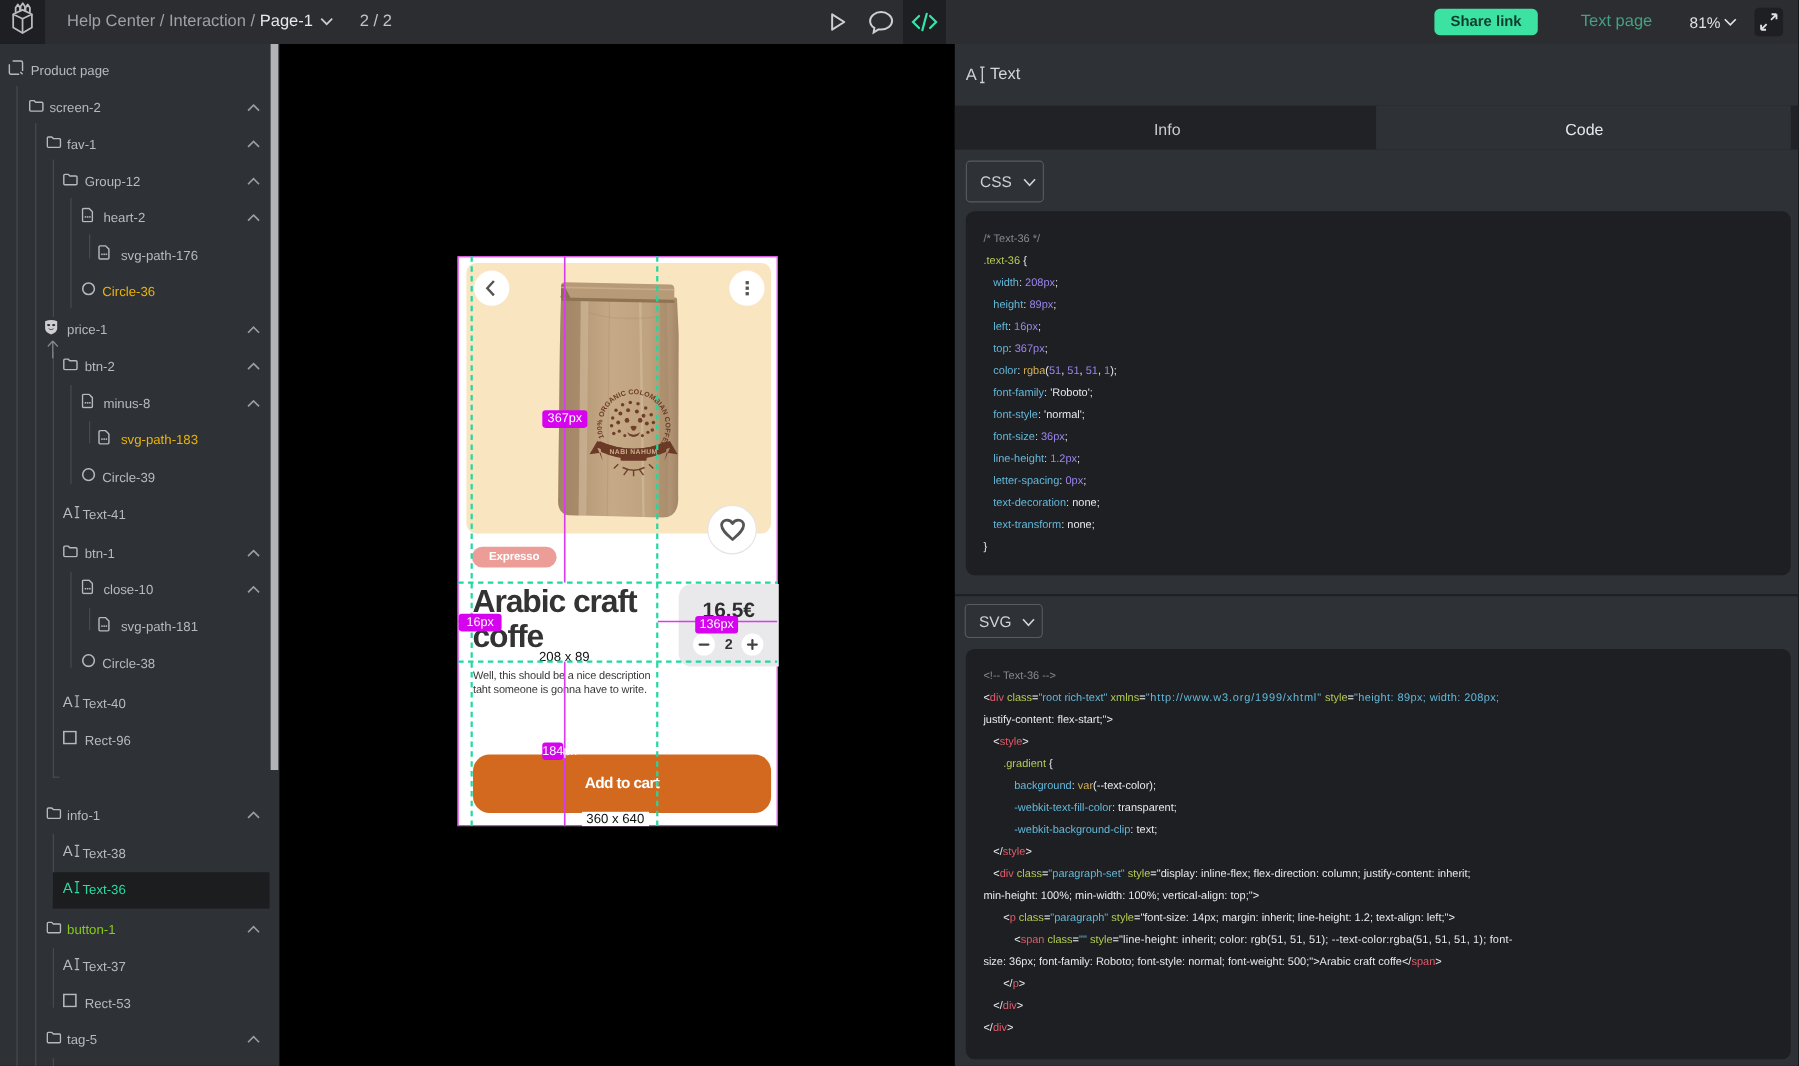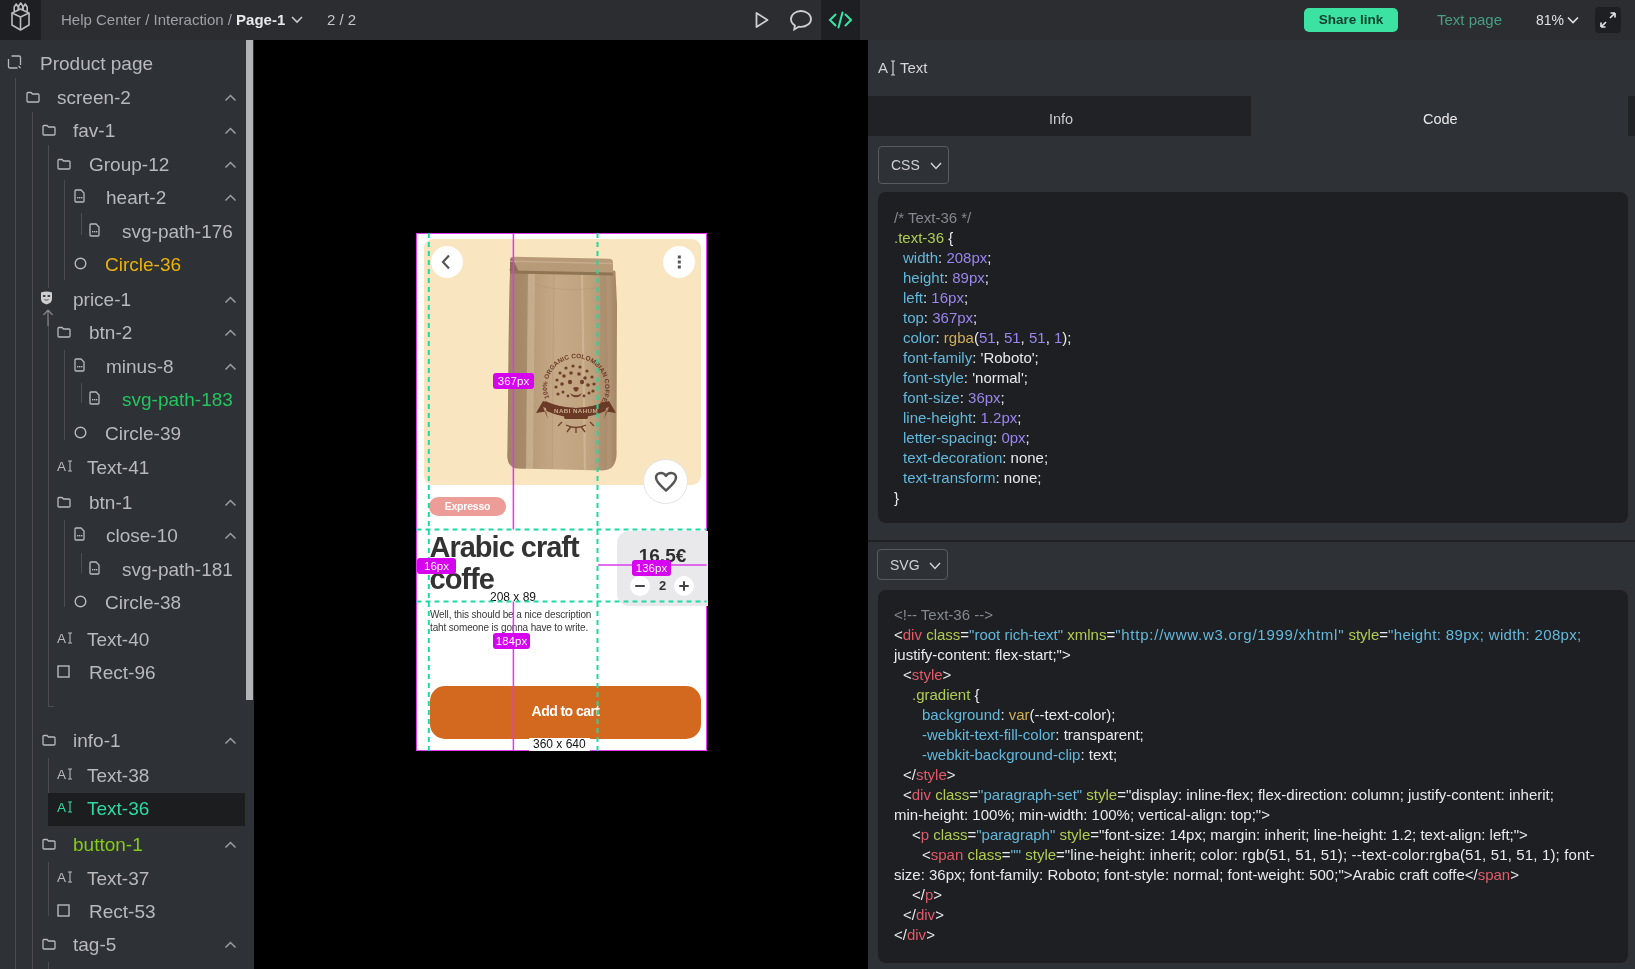--- a/index.html
+++ b/index.html
@@ -4,46 +4,46 @@
 <style>
   * { margin:0; padding:0; box-sizing:border-box; }
   html,body { width:1635px; height:969px; background:#000; overflow:hidden;
     font-family:"Liberation Sans", sans-serif; }
   .abs { position:absolute; }
   
   #topbar { position:absolute; left:0; top:0; width:1635px; height:40px; background:#2b2d31; }
   #logo { position:absolute; left:0; top:0; width:41px; height:40px; background:#1d1f22; }
   .tb-txt { position:absolute; top:0; height:40px; line-height:40px; font-size:15px; color:#9ea1a6; white-space:nowrap; }
   #crumb { left:61px; }
-  #crumb b { color:#e6e8ea; font-weight:bold; }
+  #crumb b { color:#e6e8ea; font-weight:normal; }
   #pages { left:327px; color:#c3c5c9; }
   #codetile { position:absolute; left:821px; top:0; width:39px; height:40px; background:#1d1f22; }
   #sharebtn { position:absolute; left:1304px; top:8px; width:94px; height:24px; background:#3ce2a2;
       border-radius:5px; color:#0e3d2e; font-size:13.5px; font-weight:bold; text-align:center; line-height:24px; }
   #editpage { position:absolute; left:1437px; top:0; height:40px; line-height:40px; font-size:15px; color:#46a081; }
   #zoomlbl { position:absolute; left:1536px; top:0; height:40px; line-height:40px; font-size:14px; color:#dfe1e4; }
   #expandtile { position:absolute; left:1595px; top:7px; width:26px; height:26px; background:#1d1f22; border-radius:4px; }
   
   #leftpanel { position:absolute; left:0; top:40px; width:254px; height:929px; background:#2e3136; overflow:hidden; }
   .guide { position:absolute; width:1px; background:#4b4d52; }
   .row { position:absolute; left:0; width:254px; height:33px; }
-  .rowlbl { position:absolute; top:50%; transform:translateY(-50%); font-size:19px; color:#b7b9bd; white-space:nowrap;margin-left:12px; }
+  .rowlbl { position:absolute; top:50%; transform:translateY(-50%); font-size:12px; color:#b7b9bd; white-space:nowrap; }
   .ricon { position:absolute; top:50%; transform:translateY(-50%); }
   .caret { position:absolute; left:224px; top:50%; transform:translateY(-50%); }
   #lscroll { position:absolute; left:246px; top:0px; width:7px; height:660px; background:#b1b3b7; }
   
   #rightpanel { position:absolute; left:868px; top:40px; width:767px; height:929px; background:#2e3136; }
   #rp-head { position:absolute; left:0; top:0; width:767px; height:56px; }
   #rp-tabs { position:absolute; left:0; top:56px; width:767px; height:40px; background:#202226; }
   #tab-code { position:absolute; left:383px; top:0; width:377px; height:40px; background:#2e3136; }
   .tablbl { position:absolute; top:3px; height:40px; line-height:40px; font-size:14.5px; color:#c9cbcf; }
   .dd { position:absolute; width:71px; height:38px; border:1px solid #595b60; border-radius:4px; color:#cfd1d5; font-size:14px; }
   .dd span { position:absolute; left:12px; top:50%; transform:translateY(-50%); }
   .codeblock { position:absolute; left:10px; width:750px; background:#1d1f23; border-radius:8px; overflow:hidden; }
-  .cl { position:absolute; left:16px; height:20px; line-height:20px; font-size:15px; white-space:nowrap; color:#e8eaed; }
+  .cl { position:absolute; left:16px; height:20px; line-height:20px; font-size:10px; white-space:nowrap; color:#e8eaed; }
   .c-com { color:#85888e; }
   .c-sel { color:#b2cc51; }
   .c-prop { color:#64b8da; }
   .c-val { color:#9c85ec; }
   .c-fn { color:#d3ae54; }
   .c-tag { color:#e15b69; }
   .c-str { color:#64b8da; }
   #separator { position:absolute; left:0; top:500px; width:767px; height:2px; background:#1e2024; }
   
   #mock { position:absolute; left:416px; top:233px; width:291px; height:518px; background:#fff;
@@ -241,21 +241,21 @@
     </div>
     <div class="row" style="top: 343.5px;">
       <span class="ricon" style="left:89px"><svg width="11" height="14" viewBox="0 0 11 14">
           <path d="M1 2 Q1 1 2 1 L7 1 L10 4 L10 12 Q10 13 9 13 L2 13 Q1 13 1 12 Z" fill="none" stroke="#b7b9bd" stroke-width="1.3"></path>
           <g fill="#b7b9bd">
             <rect x="3" y="8" width="1.4" height="1.4"></rect>
             <rect x="5" y="8" width="1.4" height="1.4"></rect>
             <rect x="7" y="8" width="1.4" height="1.4"></rect>
           </g>
         </svg></span>
-      <span class="rowlbl" style="left:110px;color:#22c55e">svg-path-183</span>
+      <span class="rowlbl" style="left:110px;color:#eab308">svg-path-183</span>
     </div>
     <div class="row" style="top: 377.5px;">
       <span class="ricon" style="left:74px"><svg width="13" height="13" viewBox="0 0 13 13">
           <circle cx="6.5" cy="6.5" r="5.3" fill="none" stroke="#b7b9bd" stroke-width="1.4"></circle>
         </svg></span>
       <span class="rowlbl" style="left:93px;color:#b7b9bd">Circle-39</span>
     </div>
     <div class="row" style="top: 411.5px;">
       <span class="ricon" style="left:57px"><svg width="17" height="14" viewBox="0 0 17 14">
           <text x="0" y="12" font-size="13.5" fill="#b7b9bd" font-family="Liberation Sans">A</text>
@@ -514,21 +514,21 @@
   <g stroke="#d93bee" stroke-width="1.5" fill="none">
     <line x1="259.4" y1="193" x2="259.4" y2="489.6"></line>
     <line x1="259.4" y1="561.4" x2="259.4" y2="711"></line>
     <line x1="162.5" y1="525" x2="175" y2="525"></line>
     <line x1="344" y1="525" x2="452.5" y2="525"></line>
   </g>
 </svg>
 <div class="mlabel" style="left:493px;top:373px;width:41px">367px</div>
 <div class="mlabel" style="left:417px;top:558px;width:39px">16px</div>
 <div class="mlabel" style="left:632px;top:560px;width:39px">136px</div>
-<div class="mlabel" style="left:493px;top:633px;width:37px">184px</div>
+<div class="mlabel" style="left:493px;top:675px;width:19px">184px</div>
 
 <div id="rightpanel">
   <div id="rp-head">
     <svg class="abs" style="left:10px;top:18px" width="22" height="20" viewBox="0 0 22 20">
       <text x="0" y="15" font-size="15" fill="#cfd2d5" font-family="Liberation Sans">A</text>
       <path d="M13 3 L17 3 M15 3 L15 17 M13 17 L17 17" stroke="#cfd2d5" stroke-width="1.2" fill="none"></path>
     </svg>
     <div class="abs" style="left:32px;top:0;height:56px;line-height:56px;font-size:15px;color:#d4d6d9">Text</div>
   </div>
   <div id="rp-tabs">

